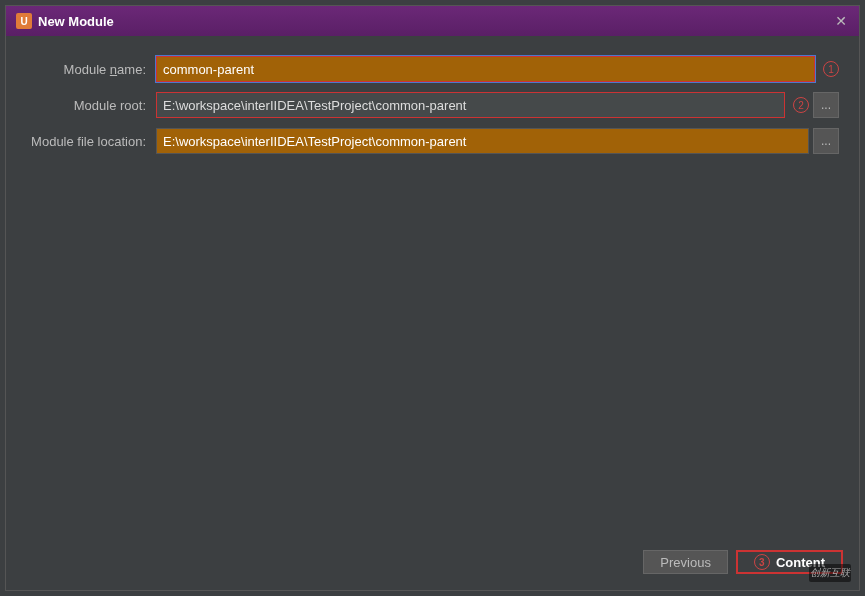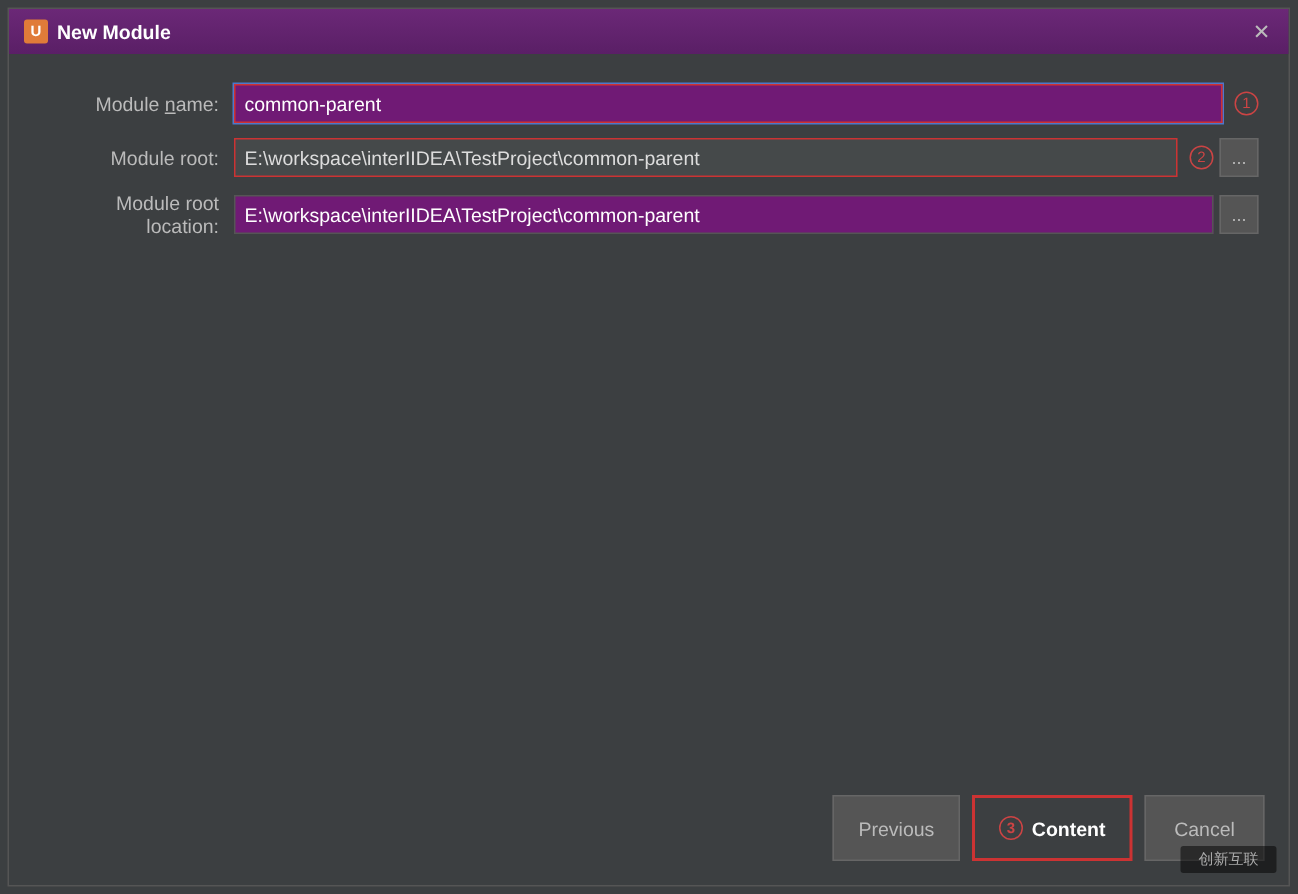--- a/index.html
+++ b/index.html
@@ -104,21 +104,21 @@
     .form-input-wrapper {
       flex: 1;
       display: flex;
       align-items: center;
       gap: 4px;
     }
 
     .form-input {
       flex: 1;
       height: 26px;
-      background: #701a75;
+      background: #a16207;
       border: 1px solid #cc3333;
       color: #ffffff;
       padding: 2px 6px;
       font-size: 13px;
       outline: none;
     }
 
     .form-input.focused {
       border-color: #cc3333;
       box-shadow: 0 0 0 1px #4d78cc;
@@ -167,21 +167,21 @@
       display: flex;
       align-items: center;
       justify-content: flex-end;
       padding: 10px 16px 16px 16px;
       gap: 8px;
       flex-shrink: 0;
       border-top: none;
     }
 
     .btn {
-      height: 44px;
+      height: 24px;
       min-width: 80px;
       padding: 0 16px;
       font-size: 13px;
       cursor: pointer;
       border: 1px solid #666;
       background: #555555;
       color: #bbbbbb;
       display: flex;
       align-items: center;
       justify-content: center;
@@ -208,22 +208,23 @@
       margin-right: 2px;
     }
 
     .watermark {
       position: absolute;
       bottom: 8px;
       right: 8px;
       background: rgba(0,0,0,0.5);
       color: #aaaaaa;
       font-size: 10px;
-      padding: 2px 12px;
+      padding: 2px 1px;
       border-radius: 2px;
+      font-style: italic;
     }
   </style>
 </head>
 <body>
 
 <div class="dialog">
 
   <div class="title-bar">
     <div class="title-bar-left">
       <div class="title-icon">
@@ -249,33 +250,32 @@
     <div class="form-row">
       <label class="form-label">Module root:</label>
       <div class="form-input-wrapper">
         <input type="text" class="form-input readonly" value="E:\workspace\interIIDEA\TestProject\common-parent" style="">
         <span class="annotation-circle">2</span>
         <button class="browse-btn">...</button>
       </div>
     </div>
 
     <div class="form-row">
-      <label class="form-label">Module root location:</label>
+      <label class="form-label">Module file location:</label>
       <div class="form-input-wrapper">
         <input type="text" class="form-input normal-border" value="E:\workspace\interIIDEA\TestProject\common-parent" style="">
         <button class="browse-btn">...</button>
       </div>
     </div>
 
     <div class="spacer"></div>
   </div>
 
   <div class="dialog-footer">
     <button class="btn">Previous</button>
     <button class="btn btn-finish">
       <span class="finish-annotation">3</span>
       <span>Content</span>
     </button>
-    <button class="btn">Cancel</button>
   </div>
 
   <div class="watermark">创新互联</div>
 </div>
 
 </body></html>

